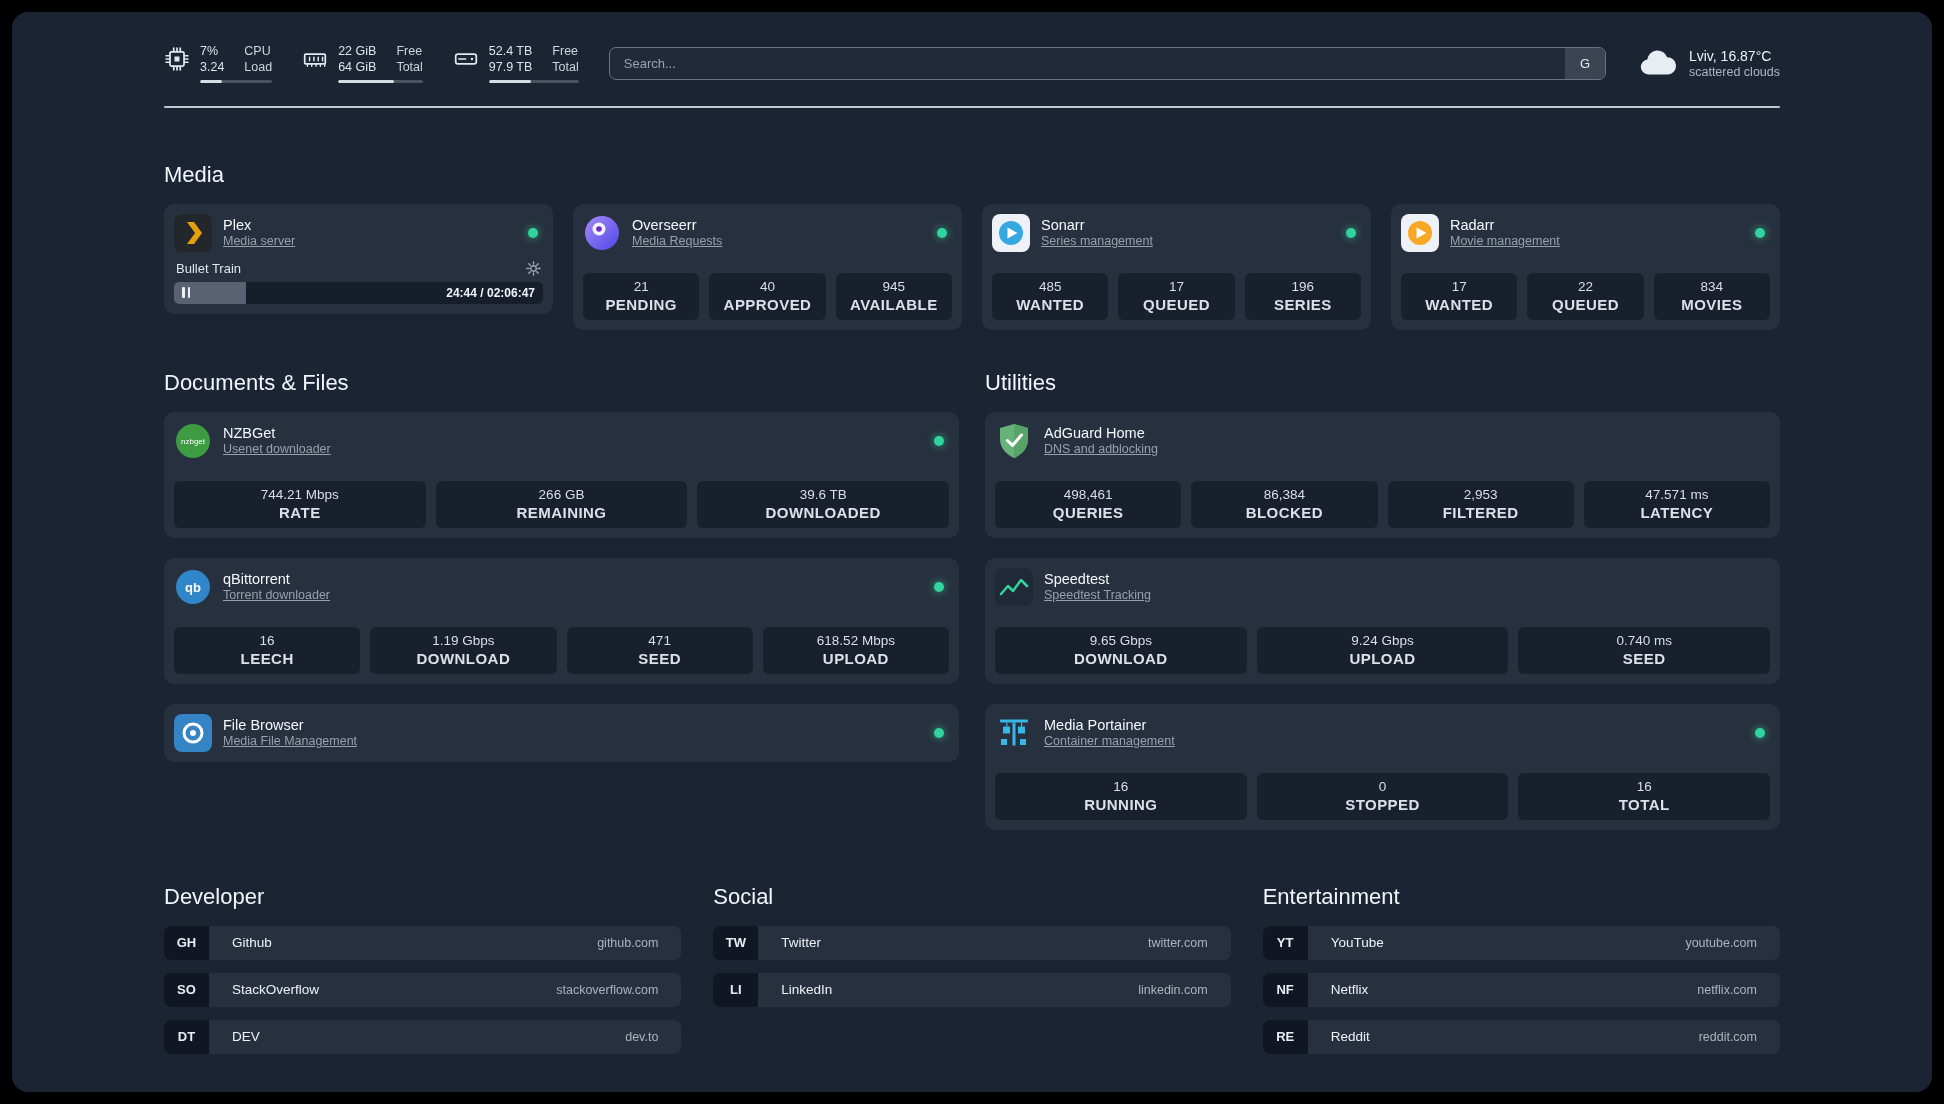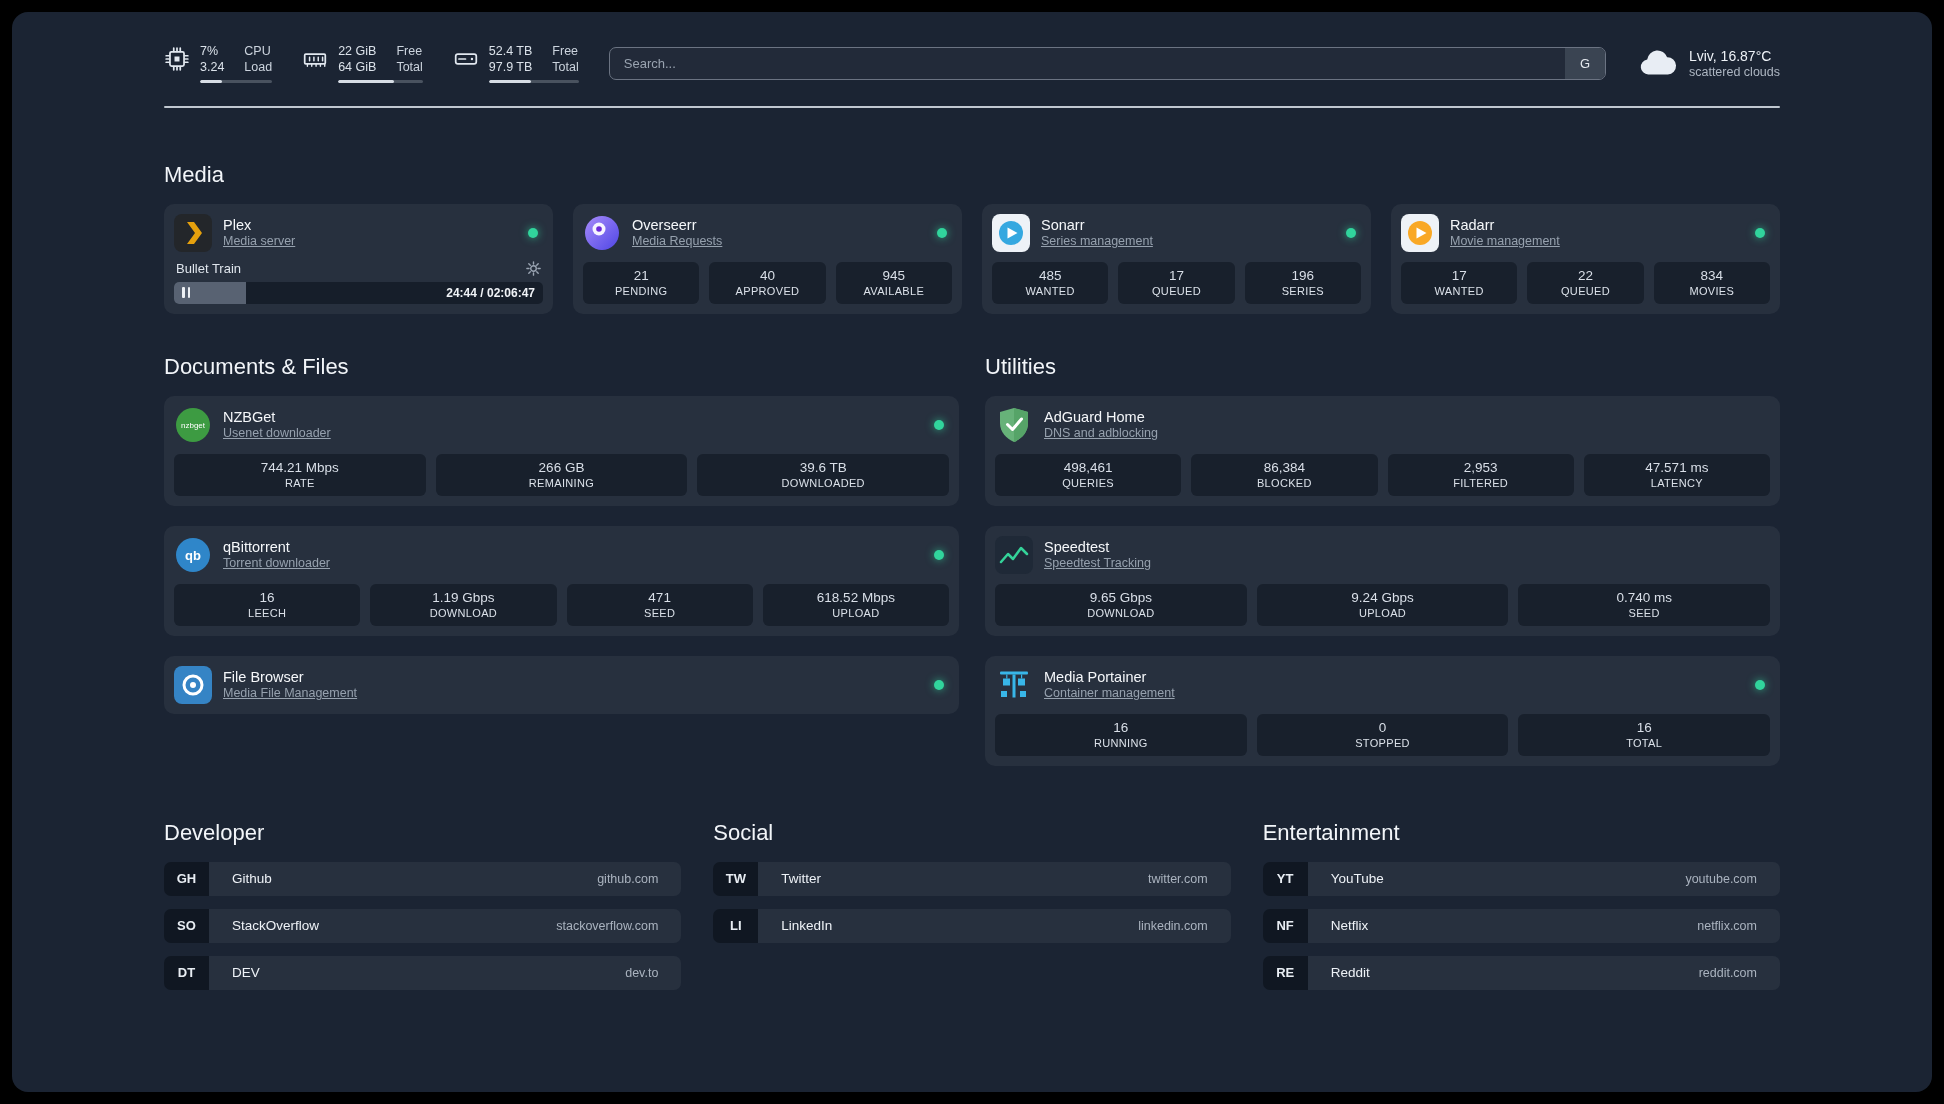--- a/index.html
+++ b/index.html
@@ -45,24 +45,24 @@
   
   .card{background:rgba(255,255,255,0.055);border-radius:10px;padding:10px;cursor:pointer;}
   .card-header{display:flex;align-items:center;gap:11px;}
   .service-icon{width:38px;height:38px;flex:none;}
   .service-icon svg{width:38px;height:38px;display:block;}
   .card-titles{min-width:0;}
   .card-title{font-size:14.5px;color:#f5f7fa;}
   .card-desc{font-size:12.5px;color:#96a1ae;margin-top:1px;text-decoration:underline;}
   .status-dot{width:10px;height:10px;border-radius:50%;background:#31d49c;margin-left:auto;margin-right:5px;
     box-shadow:0 0 8px rgba(49,212,156,.75);flex:none;align-self:center;}
-  .stats{display:flex;gap:10px;margin-top:10px;}
+  .stats{display:flex;gap:10px;margin-top:21px;}
   .stat{flex:1;background:rgba(10,16,26,0.5);border-radius:6px;text-align:center;padding:6px 4px 7px;min-width:0;}
   .stat-value{font-size:13.5px;color:#d9dfe8;white-space:nowrap;overflow:hidden;}
-  .stat-label{font-size:11px;font-weight:400;color:#dbe1e9;margin-top:2px;letter-spacing:.03em;white-space:nowrap;}
+  .stat-label{font-size:15px;font-weight:700;color:#dbe1e9;margin-top:2px;letter-spacing:.03em;white-space:nowrap;}
 
   
   .player-row1{display:flex;align-items:center;justify-content:space-between;margin:9px 2px 0;color:#dfe5ec;font-size:13px;}
   .gear svg{width:15px;height:15px;display:block;color:#9aa4b2;}
   .player-bar{margin-top:6px;height:22px;border-radius:5px;background:rgba(10,16,26,0.55);
     position:relative;display:flex;align-items:center;overflow:hidden;}
   .player-fill{position:absolute;left:0;top:0;bottom:0;background:#586272;}
   .pause{display:flex;gap:3px;margin-left:8px;position:relative;z-index:1;cursor:pointer;}
   .pause i{width:2.5px;height:11px;background:#eef1f5;border-radius:1px;display:block;}
   .player-time{margin-left:auto;margin-right:8px;position:relative;z-index:1;font-size:12px;font-weight:700;color:#f0f3f7;}

